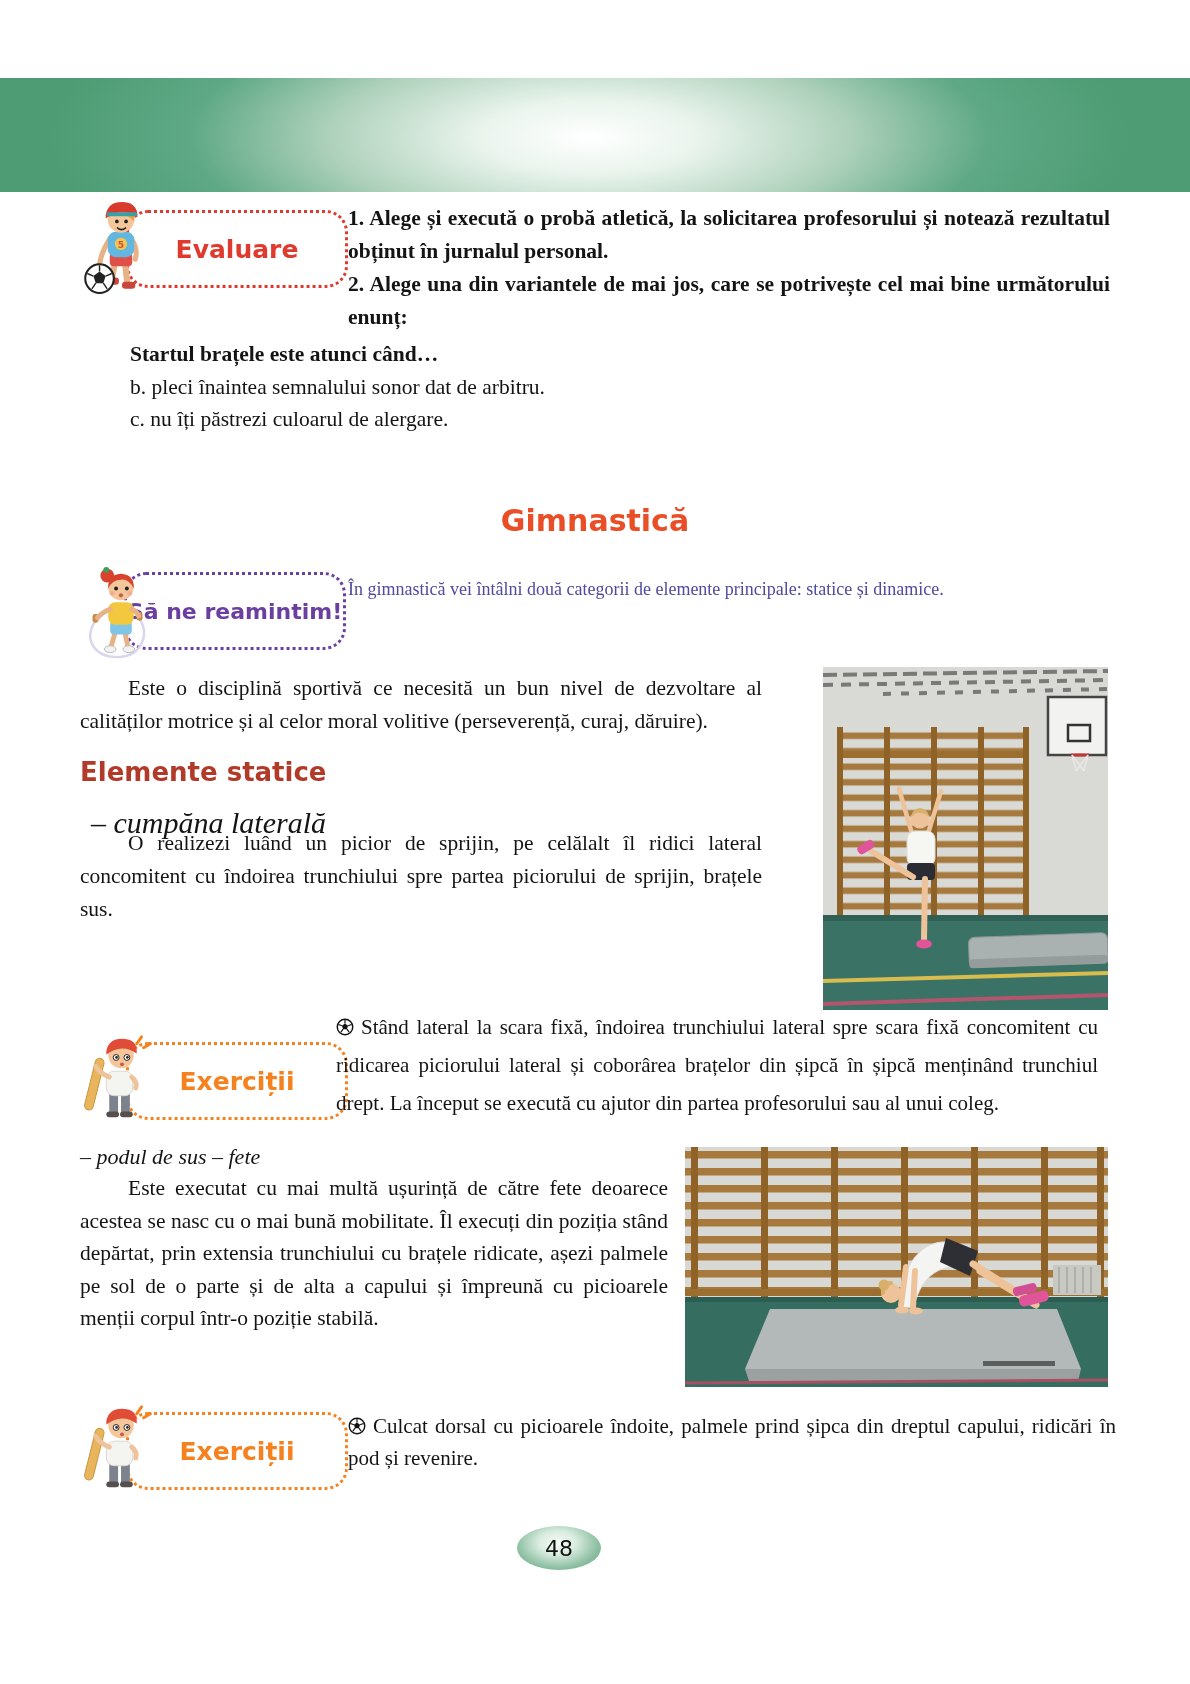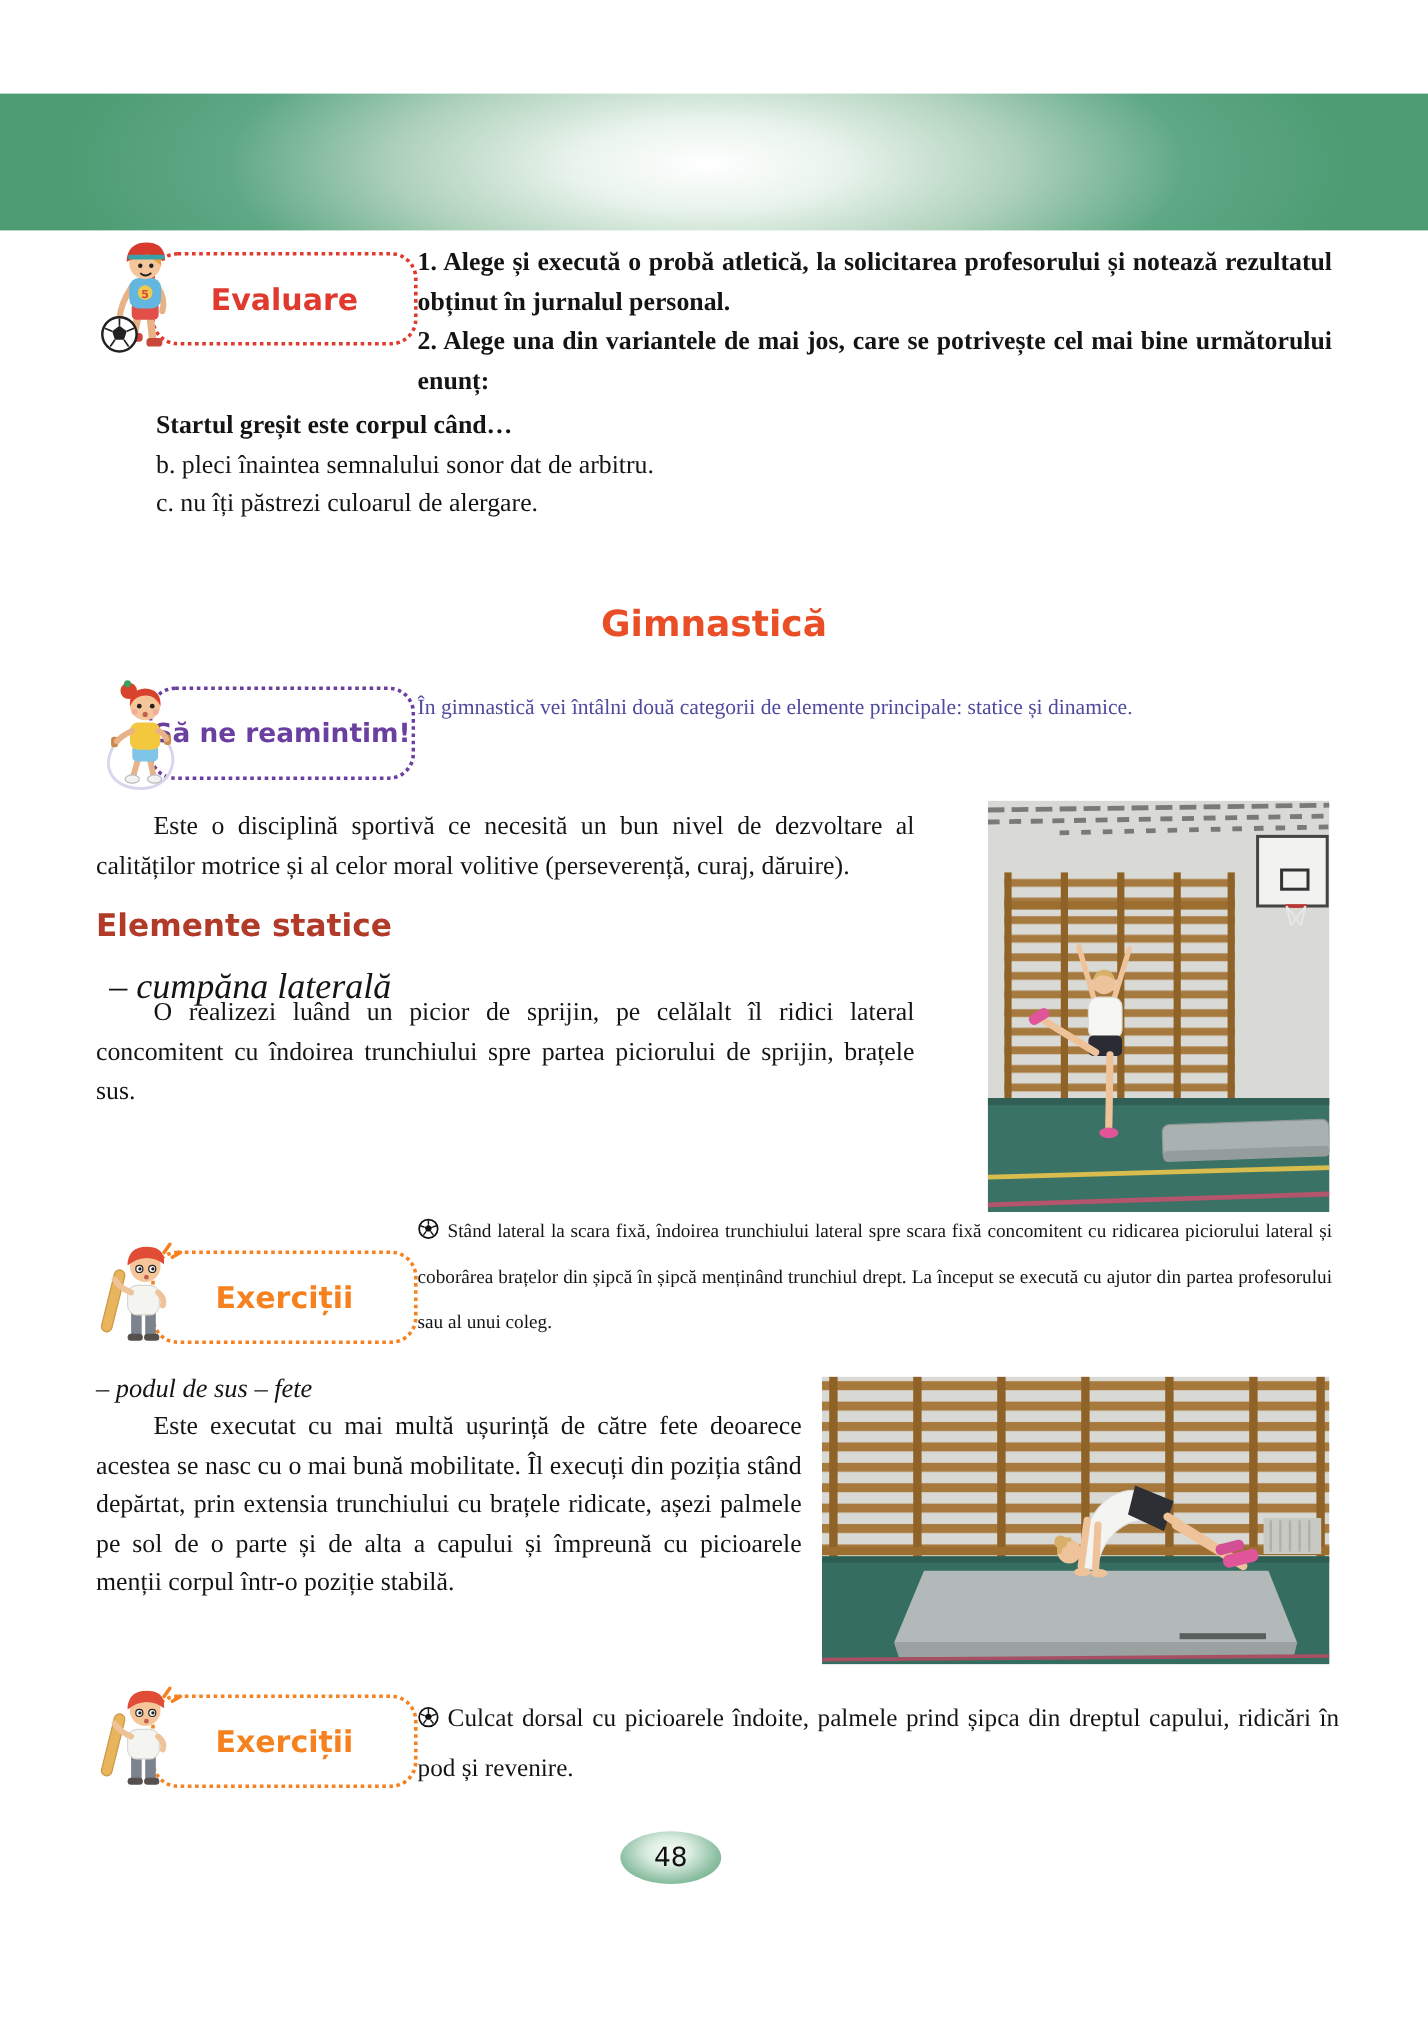--- a/index.html
+++ b/index.html
@@ -88,21 +88,21 @@
     <div class="badge-box">
       <span class="badge-label">Evaluare</span>
     </div>
   </section>
 
   <div class="txt bold just" style="left:348px;top:186px;width:762px;">
     <p>1. Alege și execută o probă atletică, la solicitarea profesorului și notează rezultatul obținut în jurnalul personal.</p>
     <p>2. Alege una din variantele de mai jos, care se potrivește cel mai bine următorului enunț:</p>
   </div>
 
-  <p class="txt bold" style="left:130px;top:322px;">Startul greșit este corpul când…</p>
+  <p class="txt bold" style="left:130px;top:322px;">Startul brațele este atunci când…</p>
 
   <div class="txt" style="left:130px;top:355px;line-height:32px;">
     <p>b. pleci înaintea semnalului sonor dat de arbitru.</p>
     <p>c. nu îți păstrezi culoarul de alergare.</p>
   </div>
 
   <h1 class="gym-title">Gimnastică</h1>
 
   <section class="badge" style="--c:#6b3fa0;left:78px;top:562px;">
     <svg class="kid" viewBox="0 0 86 100">
@@ -212,21 +212,21 @@
         <circle cx="48" cy="26" r="3" fill="#fff" stroke="#222"></circle>
       <circle cx="37.5" cy="26" r="1.4" fill="#222"></circle>
         <circle cx="48.5" cy="26" r="1.4" fill="#222"></circle>
       <circle cx="43" cy="33" r="2" fill="#c0604e"></circle>
     </svg>
     <div class="badge-box">
       <span class="badge-label">Exerciții</span>
     </div>
   </section>
 
-  <p class="txt just" style="left:348px;top:1008px;width:762px;margin:0;line-height:38px;font-size:16px;"><svg class="ball" viewBox="0 0 20 20">
+  <p class="txt just" style="left:336px;top:1008px;width:762px;margin:0;line-height:38px;font-size:21px;"><svg class="ball" viewBox="0 0 20 20">
         <circle cx="10" cy="10" r="8.6" fill="#fff" stroke="#111" stroke-width="1.6"></circle>
         <polygon points="10,6.2 13.4,8.6 12.1,12.4 7.9,12.4 6.6,8.6" fill="#111"></polygon>
         <g stroke="#111" stroke-width="1.3">
           <line x1="10" y1="6.2" x2="10" y2="2"></line>
           <line x1="13.4" y1="8.6" x2="17.2" y2="7.2"></line>
           <line x1="6.6" y1="8.6" x2="2.8" y2="7.2"></line>
           <line x1="12.1" y1="12.4" x2="14.6" y2="15.8"></line>
           <line x1="7.9" y1="12.4" x2="5.4" y2="15.8"></line>
         </g>
       </svg><span>Stând lateral la scara fixă, îndoirea trunchiului lateral spre scara fixă concomitent cu ridicarea piciorului lateral și coborârea brațelor din șipcă în șipcă menținând trunchiul drept. La început se execută cu ajutor din partea profesorului sau al unui coleg.</span></p>
@@ -309,21 +309,21 @@
         <circle cx="48" cy="26" r="3" fill="#fff" stroke="#222"></circle>
       <circle cx="37.5" cy="26" r="1.4" fill="#222"></circle>
         <circle cx="48.5" cy="26" r="1.4" fill="#222"></circle>
       <circle cx="43" cy="33" r="2" fill="#c0604e"></circle>
     </svg>
     <div class="badge-box">
       <span class="badge-label">Exerciții</span>
     </div>
   </section>
 
-  <div class="txt" style="left:348px;top:1394px;width:768px;line-height:42px;font-size:21px;">
+  <div class="txt" style="left:348px;top:1394px;width:768px;line-height:32px;font-size:21px;">
     <p class="just" style="margin:0;"><svg class="ball" viewBox="0 0 20 20">
           <circle cx="10" cy="10" r="8.6" fill="#fff" stroke="#111" stroke-width="1.6"></circle>
           <polygon points="10,6.2 13.4,8.6 12.1,12.4 7.9,12.4 6.6,8.6" fill="#111"></polygon>
           <g stroke="#111" stroke-width="1.3">
             <line x1="10" y1="6.2" x2="10" y2="2"></line>
             <line x1="13.4" y1="8.6" x2="17.2" y2="7.2"></line>
             <line x1="6.6" y1="8.6" x2="2.8" y2="7.2"></line>
             <line x1="12.1" y1="12.4" x2="14.6" y2="15.8"></line>
             <line x1="7.9" y1="12.4" x2="5.4" y2="15.8"></line>
           </g>

